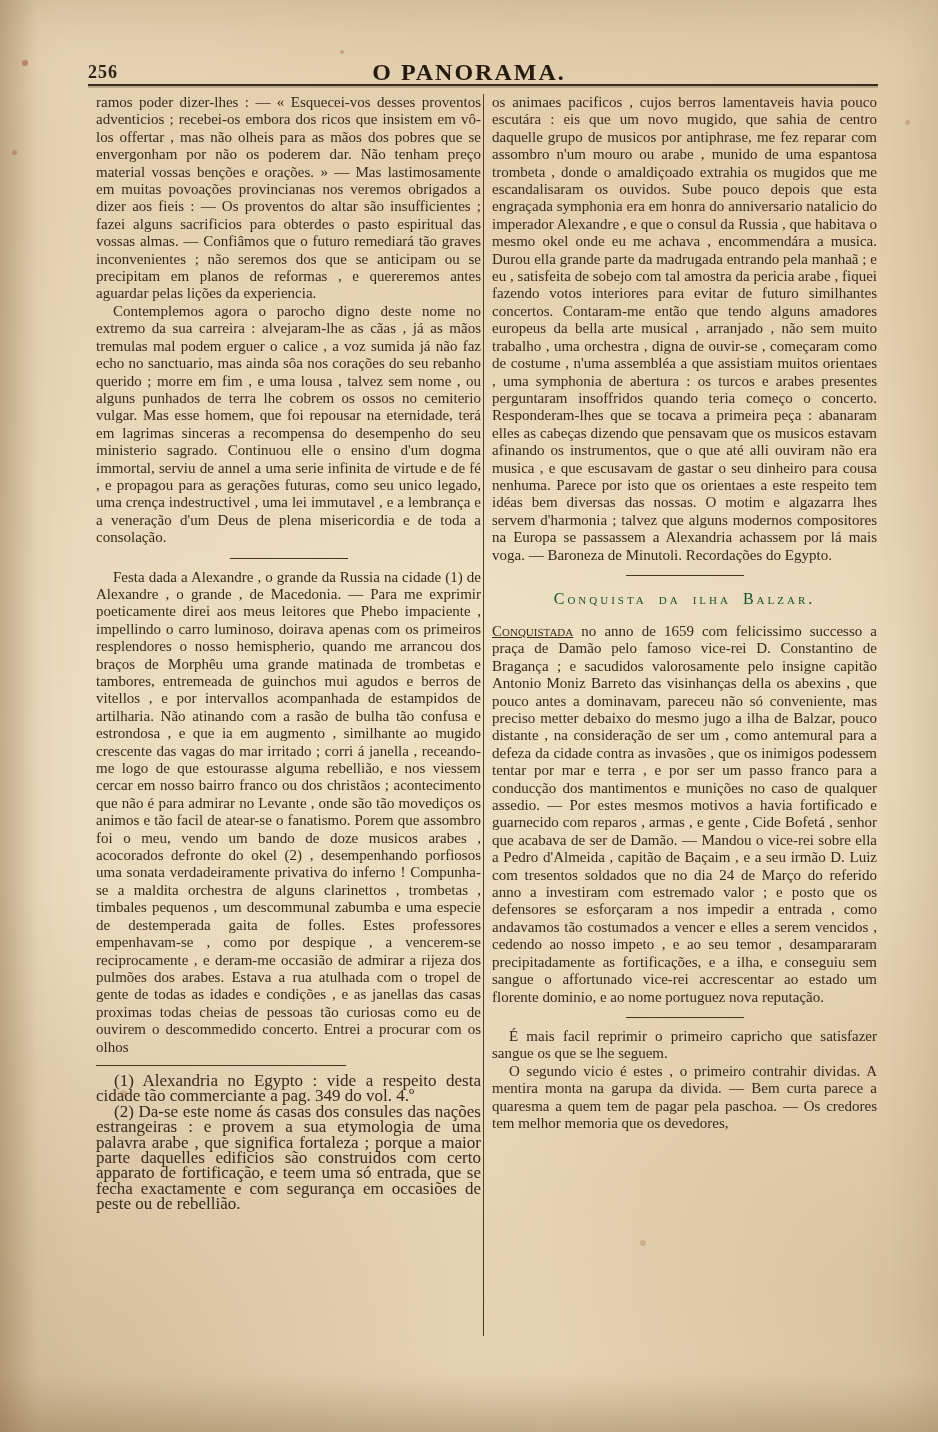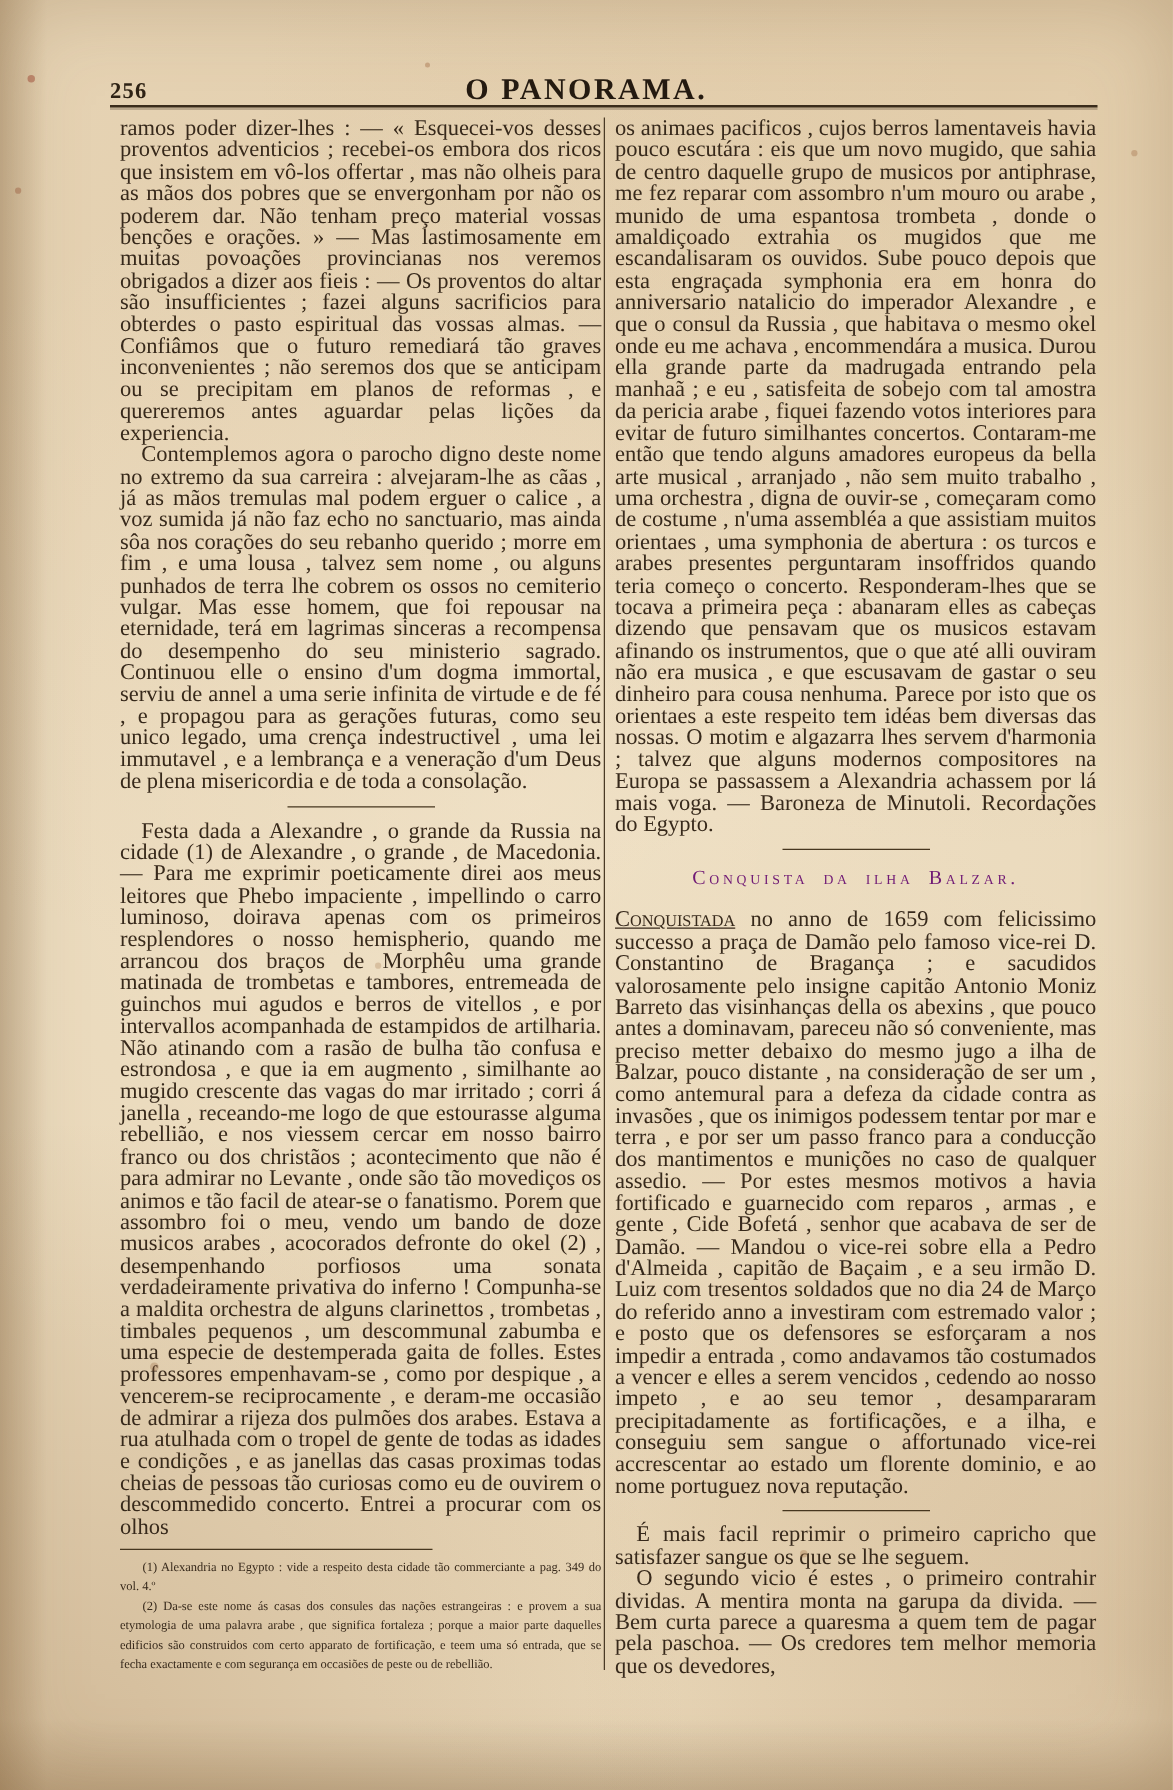--- a/index.html
+++ b/index.html
@@ -21,31 +21,31 @@
   }
   .speck{position:absolute;border-radius:50%;pointer-events:none;}
   .header{position:absolute;top:42px;left:0;width:938px;height:30px;margin-top:17px;}
   .pagenum{position:absolute;left:88px;top:3px;font-size:18px;font-weight:bold;letter-spacing:1px;color:#2e2214;}
   .title{position:absolute;left:0;width:100%;text-align:center;font-size:24px;font-weight:bold;letter-spacing:2px;color:#241a10;}
   .header-rule{position:absolute;left:88px;top:84px;width:790px;height:2px;background:#3a2c1b;box-shadow:0 2px 0 rgba(58,44,27,0.25);}
   .col{position:absolute;top:94px;width:385px;}
   .col-left{left:96px;}
   .col-right{left:492px;}
   .col-divider{position:absolute;left:483px;top:94px;width:1px;height:1242px;background:#4a3a25;}
-  p{margin:0;text-align:justify;font-size:18px;line-height:17.4px;}
+  p{margin:0;text-align:justify;font-size:15px;line-height:17.4px;}
   p.indent{text-indent:17px;}
-  p.footnote{font-size:10px;line-height:15.4px;text-align:justify;}
+  p.footnote{font-size:17px;line-height:15.4px;text-align:justify;}
   p.footnote.indent{text-indent:18px;}
   .it{}
   .sc{font-variant:small-caps;text-decoration:underline;}
   .rule-center{width:118px;height:1px;background:#463push;margin:11px auto 10px auto;}
   .rule-center, .rule-footnote{background:#46361f;height:1px;}
   .rule-center{width:118px;margin:11px auto 10px auto;}
   .rule-footnote{width:250px;margin:9px 0 7px 0;}
-  .heading{text-align:center;font-variant:small-caps;font-size:16px;letter-spacing:3px;word-spacing:5px;margin:14px 0 15px 0;color:#701a75;}
+  .heading{text-align:center;font-variant:small-caps;font-size:16px;letter-spacing:3px;word-spacing:5px;margin:14px 0 15px 0;color:#14532d;}
 </style>
 </head>
 <body>
 
 <div class="header">
   <div class="pagenum">256</div>
   <div class="title">O PANORAMA.</div>
 </div>
 <div class="header-rule"></div>
 

